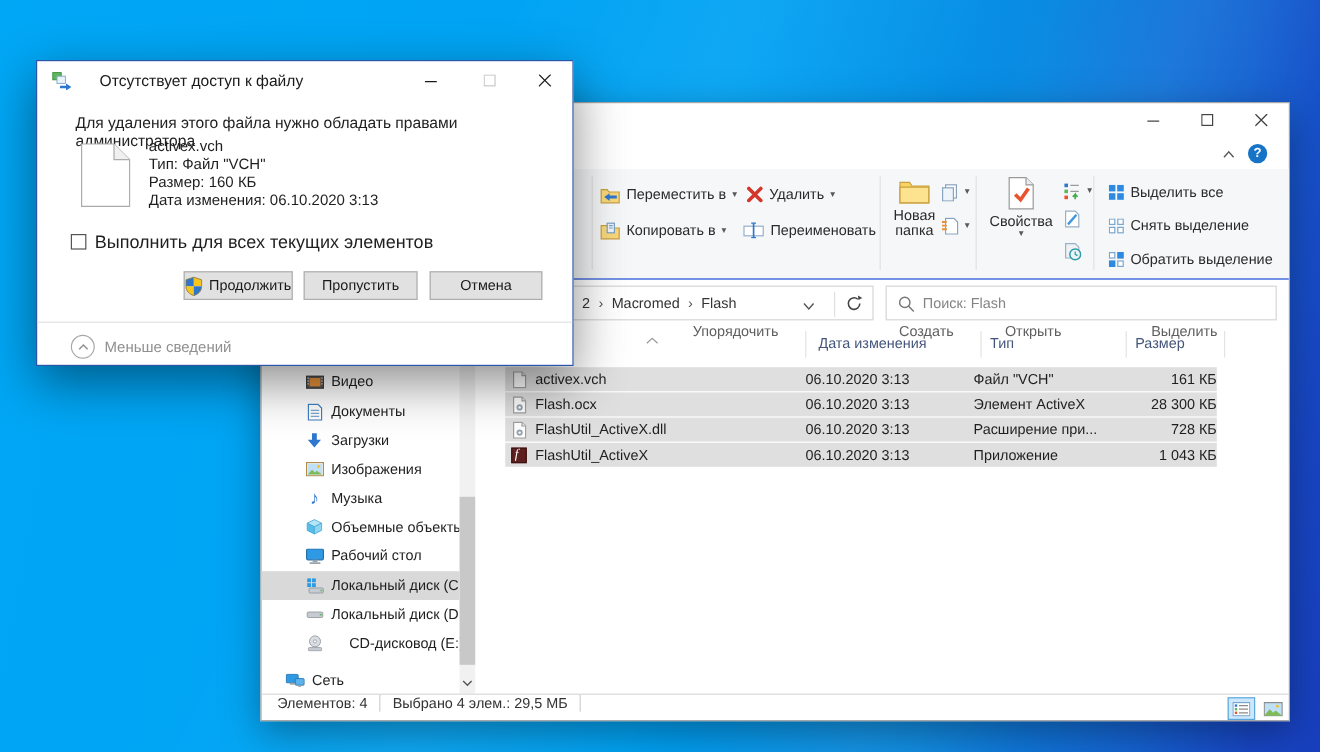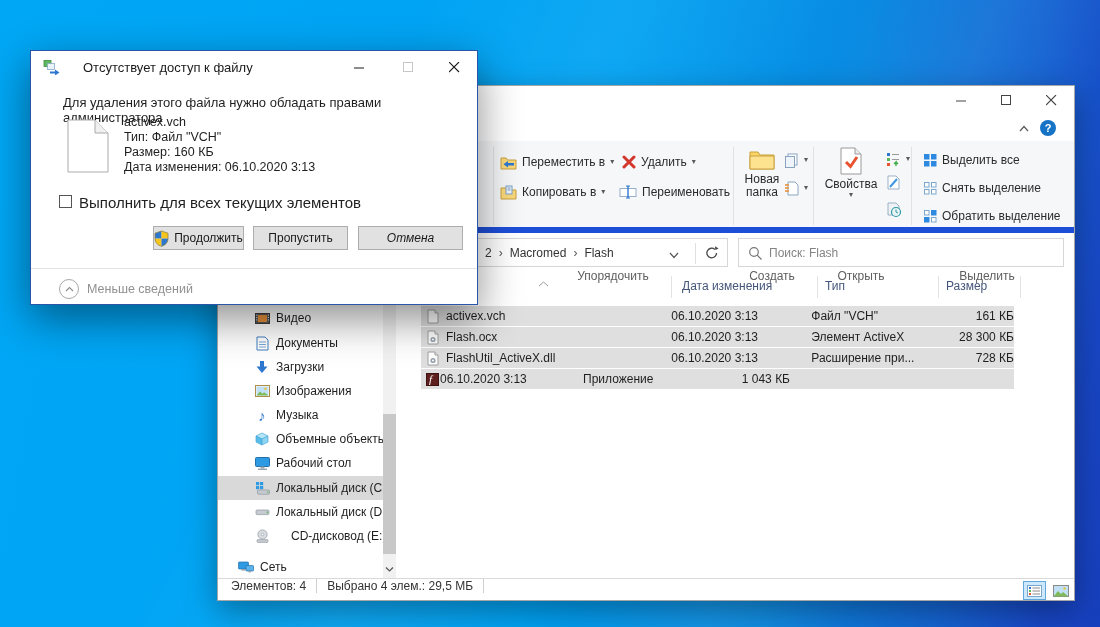--- a/index.html
+++ b/index.html
@@ -9,21 +9,21 @@
   #screen::before{content:"";position:absolute;inset:0;
     background:linear-gradient(115deg,rgba(255,255,255,0) 30%,rgba(255,255,255,.06) 45%,rgba(255,255,255,0) 60%),
                linear-gradient(115deg,rgba(255,255,255,0) 62%,rgba(255,255,255,.05) 72%,rgba(255,255,255,0) 82%);}
   .abs{position:absolute;}
 
   
   #explorer{left:217px;top:85px;width:858px;height:516px;background:#fff;
     border:1px solid #a6a6a6;box-shadow:0 10px 30px rgba(0,0,0,.35);box-sizing:border-box;}
   .capbtn{width:45px;height:28px;display:flex;align-items:center;justify-content:center;}
   .tabsrow-ico{width:26px;height:20px;display:flex;align-items:center;justify-content:center;}
-  #ribbon{left:0;top:55px;width:856px;height:92px;background:#f6f7f8;border-bottom:6px solid #1d4ed8;box-sizing:border-box;}
+  #ribbon{left:0;top:55px;width:856px;height:92px;background:#f6f7f8;border-bottom:1px solid #1d4ed8;box-sizing:border-box;}
   .rsep{width:1px;background:#e1e2e3;top:6px;height:78px;}
   .rbtn{display:flex;align-items:center;gap:5px;height:22px;color:#2b2b2b;}
   .rbig{display:flex;flex-direction:column;align-items:center;color:#2b2b2b;}
   .grouplabel{color:#5f5f5f;text-align:center;}
   .dd{font-size:8px;color:#5a5a5a;line-height:1;}
   .addrbox{background:#fff;border:1px solid #d6d6d6;box-sizing:border-box;}
   .crumb{color:#333;}
   .crumbsep{color:#555;padding:0 7px;}
   #searchbox input{width:100%;height:100%;border:0;outline:none;background:transparent;
     font-family:"Liberation Sans",sans-serif;font-size:12px;color:#a21caf;padding:0 0 0 30px;box-sizing:border-box;}
@@ -451,20 +451,21 @@
       <span class="ftype">Расширение при...</span>
       <span class="fsize">728 КБ</span>
     </div>
 
     <div class="abs frow" style="top:283px;">
       <span class="ficon">
         <span style="width:13px;height:13px;background:#5e1f1f;border:1px solid #3f1212;color:#fff;
               font-family:'Liberation Serif',serif;font-style:italic;font-size:11px;line-height:12px;
               display:inline-flex;align-items:flex-end;justify-content:flex-start;padding-left:2px;box-sizing:border-box;">f</span>
       </span>
+      <span class="fname">FlashUtil_ActiveX</span>
       <span class="fdate">06.10.2020 3:13</span>
       <span class="ftype">Приложение</span>
       <span class="fsize">1 043 КБ</span>
     </div>
 
     <div id="statusbar" class="abs">
       <span style="margin-left:13px;">Элементов: 4</span>
       <span class="statdiv"></span>
       <span>Выбрано 4 элем.: 29,5 МБ</span>
       <span class="statdiv"></span>
@@ -547,21 +548,21 @@
           <rect x="0" y="8.6" width="7.5" height="9" fill="#f6c51e"></rect>
             <rect x="7.5" y="8.6" width="7.5" height="9" fill="#2e77cf"></rect>
         </g>
         <path d="M7.5 1 L14 3.2 V8.5 C14 12.6 11.2 15.2 7.5 16.3 C3.8 15.2 1 12.6 1 8.5 V3.2 Z" fill="none" stroke="#8a7a33" stroke-width="0.7"></path>
       </svg>
       <span>Продолжить</span>
     </div>
     <div class="abs dbtn" style="left:222px;top:175px;width:95px;">
       <span>Пропустить</span>
     </div>
-    <div class="abs dbtn" style="left:327px;top:175px;width:105px;font-style:italic;">
+    <div class="abs dbtn" style="left:327px;top:175px;width:94px;">
       <span>Отмена</span>
     </div>
 
     <div class="abs" style="left:0;top:217px;width:446px;height:1px;background:#e3e3e3;"></div>
     <div class="abs" style="left:28px;top:228px;display:flex;align-items:center;gap:8px;">
       <span class="circ">
         <svg width="9" height="6">
             <polyline points="1,5 4.5,1.5 8,5" fill="none" stroke="#8f8f8f" stroke-width="1.2"></polyline>
           </svg>
       </span>

